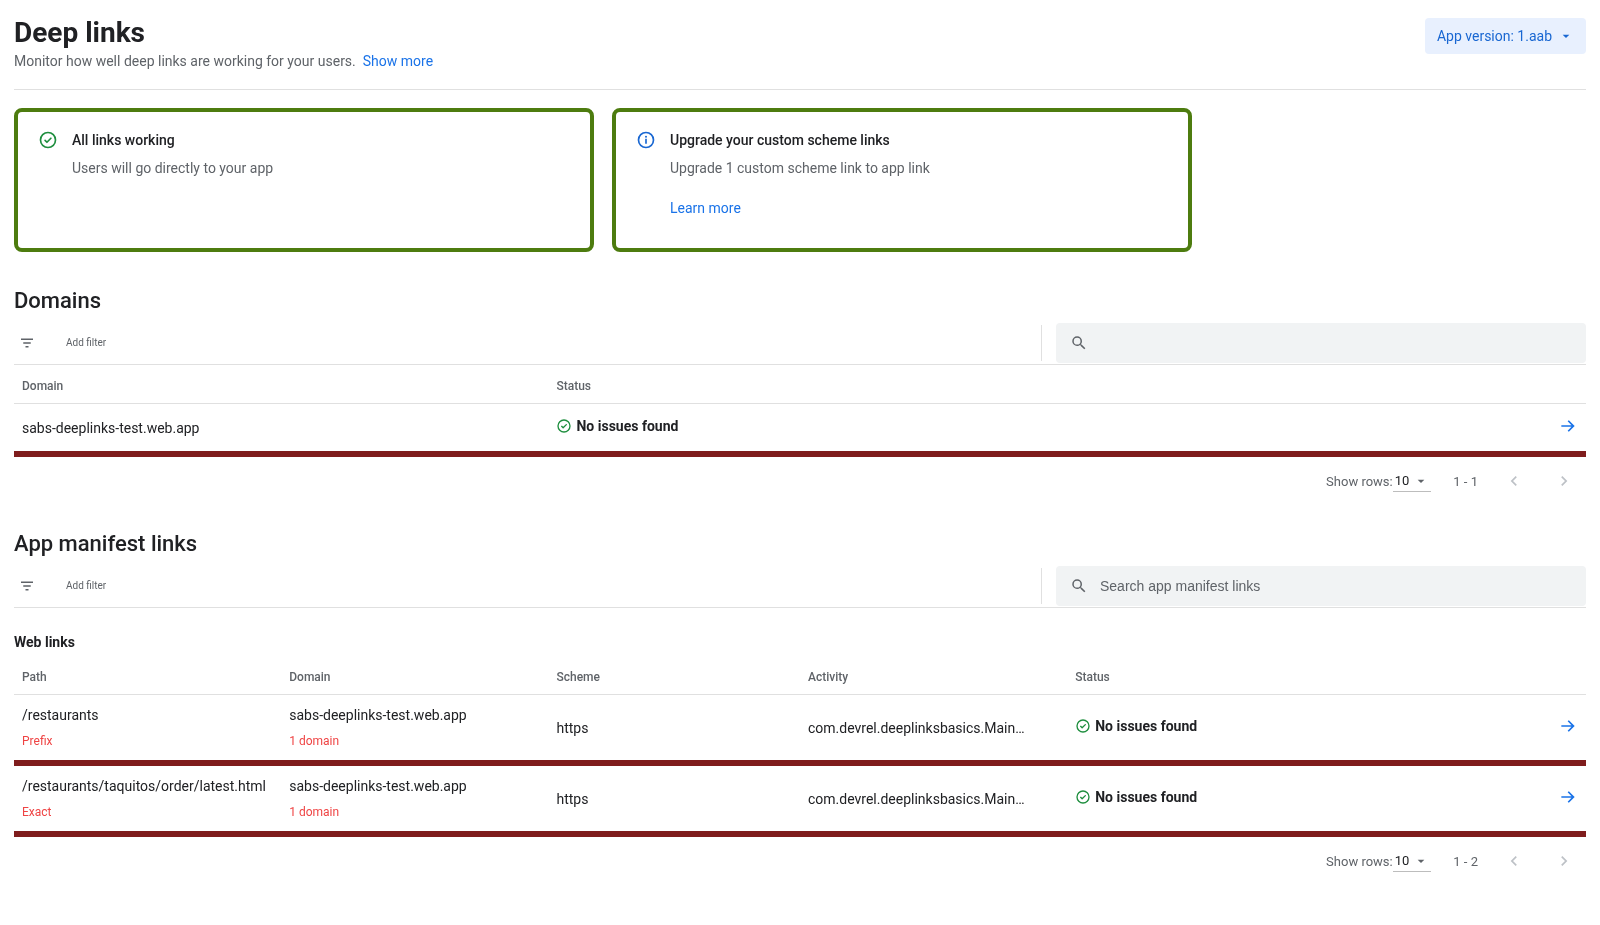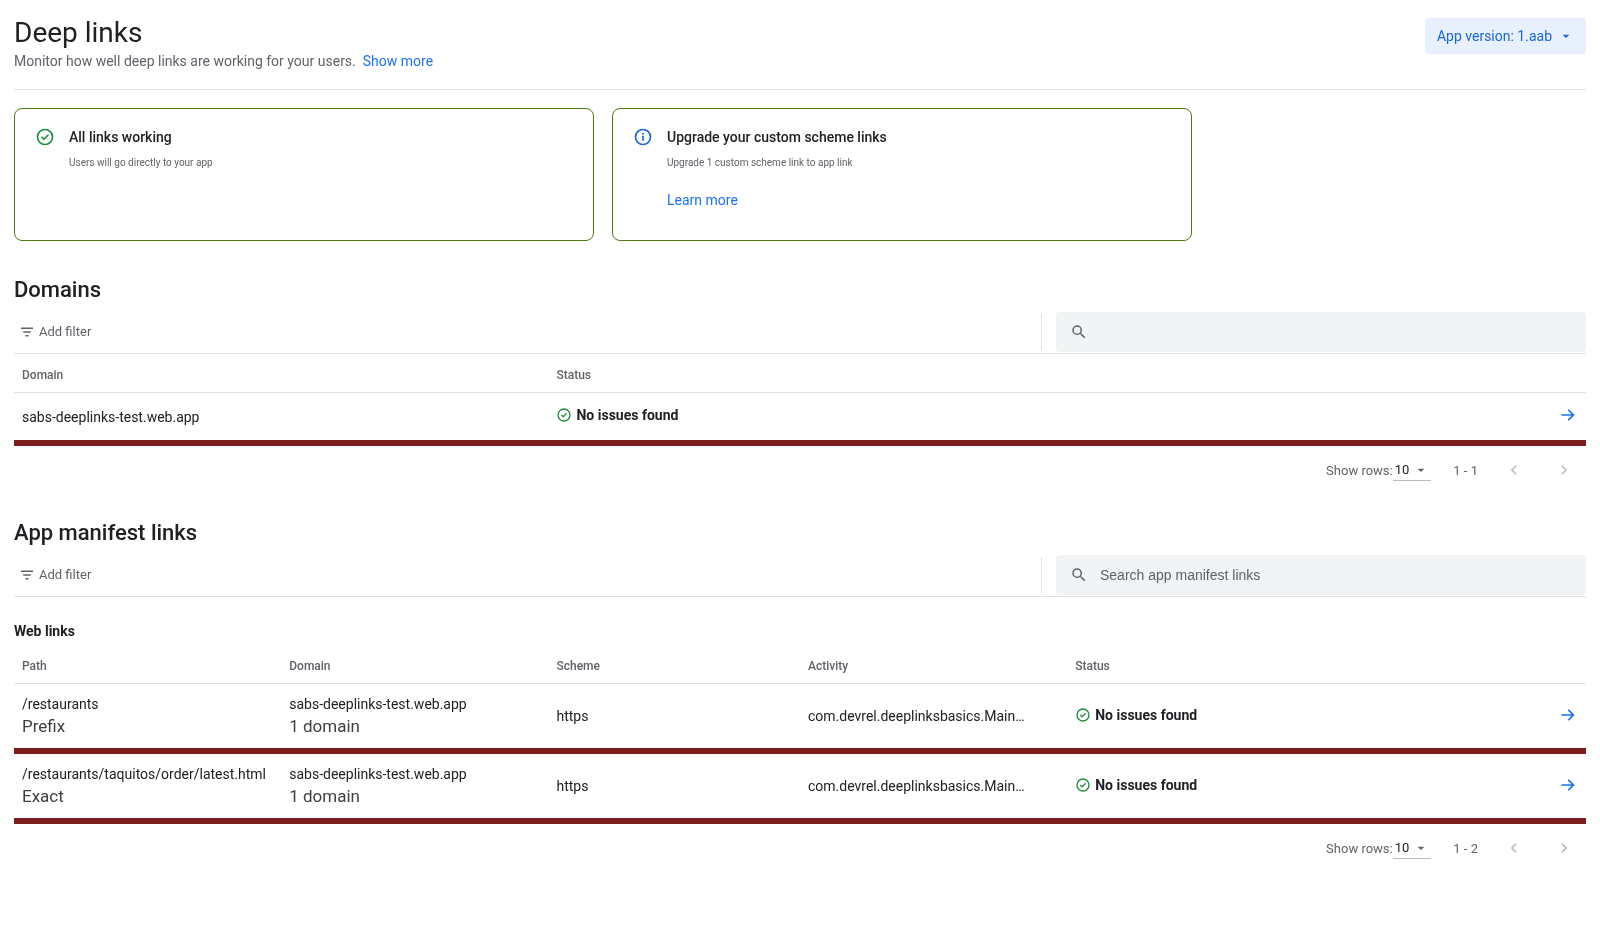--- a/index.html
+++ b/index.html
@@ -8,63 +8,63 @@
     font-family: Roboto, "Helvetica Neue", Arial, sans-serif;
     color: #202124;
     background: #fff;
     width: 1600px;
   }
   .page { padding: 12px 14px 30px 14px; }
 
   
   .head-row { display: flex; align-items: flex-start; justify-content: space-between; }
   .page-title {
-    font-size: 28px; font-weight: 400; margin: 4px 0 4px 0; letter-spacing: 0;
+    font-size: 28px; font-weight: 700; margin: 4px 0 4px 0; letter-spacing: 0;
   }
   .subtitle { font-size: 14px; color: #5f6368; margin-bottom: 12px; }
   .subtitle .link { color: #1a73e8; cursor: pointer; }
 
   .version-chip {
     background: #e8f0fe; color: #1967d2;
     font-size: 14px; height: 36px;
     display: inline-flex; align-items: center;
     padding: 0 12px; border-radius: 4px; gap: 6px;
     cursor: pointer; margin-top: 6px;
   }
   .version-chip svg { fill: #1967d2; }
 
   hr.sep { border: none; border-top: 1px solid #e0e0e0; margin: 8px 0 18px 0; }
 
   
   .cards { display: flex; gap: 18px; }
   .card {
     flex: 0 0 580px;
-    border: 1px solid #4d7c0f; border-radius: 8px;
+    border: 4px solid #4d7c0f; border-radius: 8px;
     padding: 18px 20px 32px 20px;
     min-height: 120px;
   }
   .card .top { display: flex; align-items: center; gap: 14px; margin-bottom: 10px; }
   .card .card-title { font-size: 14px; font-weight: 500; }
-  .card .body { margin-left: 34px; font-size: 10px; color: #5f6368; }
+  .card .body { margin-left: 34px; font-size: 14px; color: #5f6368; }
   .card .learn { margin-left: 34px; margin-top: 24px; color: #1a73e8; font-size: 14px; cursor: pointer; }
 
   
   .section-h {
     font-size: 22px; font-weight: 500; margin: 36px 0 8px 0;
   }
   .sub-h {
     font-size: 14px; font-weight: 700; margin: 26px 0 6px 0;
   }
 
   
   .filter-row {
     display: flex; align-items: center; justify-content: space-between;
     border-bottom: 1px solid #e0e0e0; height: 44px;
   }
-  .filter-left { display: flex; align-items: center; gap: 3px; color: #5f6368; font-size: 13px; cursor: pointer; padding-left: 4px;}
+  .filter-left { display: flex; align-items: center; gap: 30px; color: #5f6368; font-size: 10px; cursor: pointer; padding-left: 4px;}
   .filter-left svg { fill: #5f6368; }
   .vsep { width: 1px; height: 36px; background: #e0e0e0; margin: 0 14px 0 0; }
   .right-group { display:flex; align-items:center; }
   .search-box {
     background: #f1f3f4; height: 40px; width: 530px;
     border-radius: 4px; display: flex; align-items: center;
     padding: 0 14px; gap: 10px; color: #5f6368;
   }
   .search-box input {
     border: none; outline: none; background: transparent;
@@ -77,21 +77,21 @@
   table { width: 100%; border-collapse: collapse; }
   thead th {
     text-align: left; font-size: 12px; font-weight: 500; color: #5f6368;
     padding: 14px 8px 10px 8px; border-bottom: 1px solid #e0e0e0;
   }
   tbody td {
     font-size: 14px; color: #202124;
     padding: 12px 8px; border-bottom: 6px solid #7f1d1d;
     vertical-align: middle;
   }
-  .muted-sub { color: #404040; font-size: 17px; margin-top: 4px; }
+  .muted-sub { color: #ef4444; font-size: 12px; margin-top: 11px; }
   .ellipsis { white-space: nowrap; overflow: hidden; text-overflow: ellipsis; max-width: 220px; }
   .status-cell { display: inline-flex; gap: 4px; font-weight: bold; }
   .arrow-cell { text-align: right; width: 40px; }
   .arrow-btn { display:inline-flex; cursor:pointer; }
   .arrow-btn svg { fill: #1a73e8; }
 
   
   .pager {
     display: flex; justify-content: flex-end; align-items: center;
     gap: 22px; font-size: 13px; color: #5f6368;

